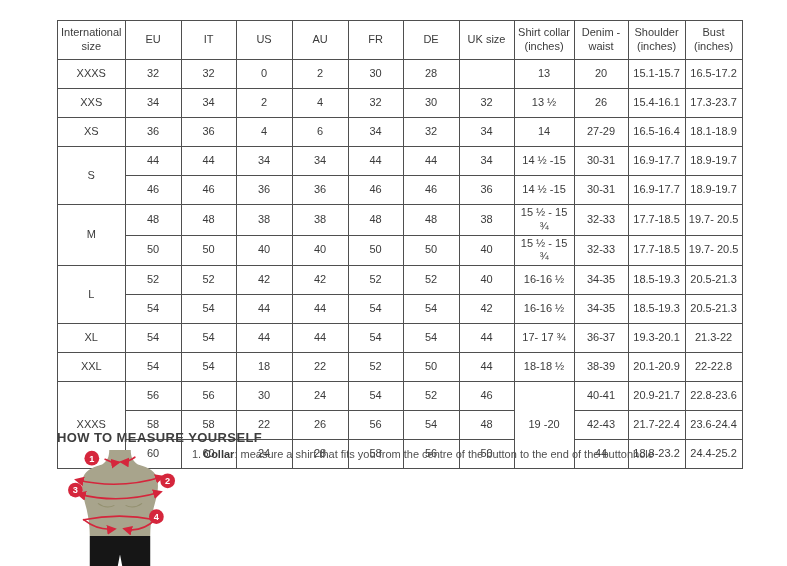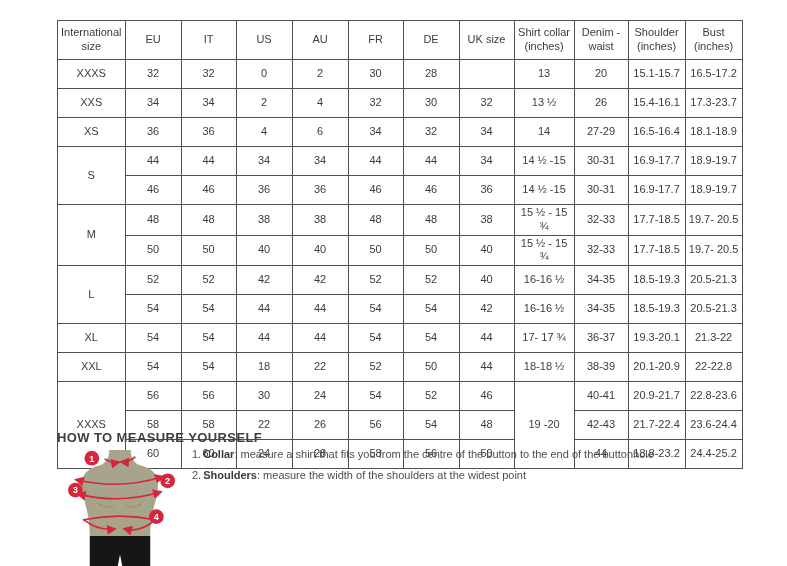--- a/index.html
+++ b/index.html
@@ -256,23 +256,20 @@
         </tr>
       </tbody>
   </table>
 
   <div class="measure-title">HOW TO MEASURE YOURSELF</div>
 
   <div class="steps">
     <div class="step">
       <span class="step-num">1.</span><span class="step-label">Collar</span><span class="step-text">: measure a shirt that fits you from the centre of the button to the end of the buttonhole</span>
     </div>
-    <div class="step">
-      <span class="step-num">2.</span><span class="step-label">Shoulders</span><span class="step-text">: measure the width of the shoulders at the widest point</span>
-    </div>
   </div>
 
   <div class="mannequin">
     <svg viewBox="0 0 115 122" width="118" height="125">
       <defs>
         <marker id="ah" markerWidth="7" markerHeight="7" refX="4.5" refY="3" orient="auto-start-reverse">
           <path d="M0,0 L6,3 L0,6 z" fill="#d5263c"></path>
         </marker>
       </defs>
 

